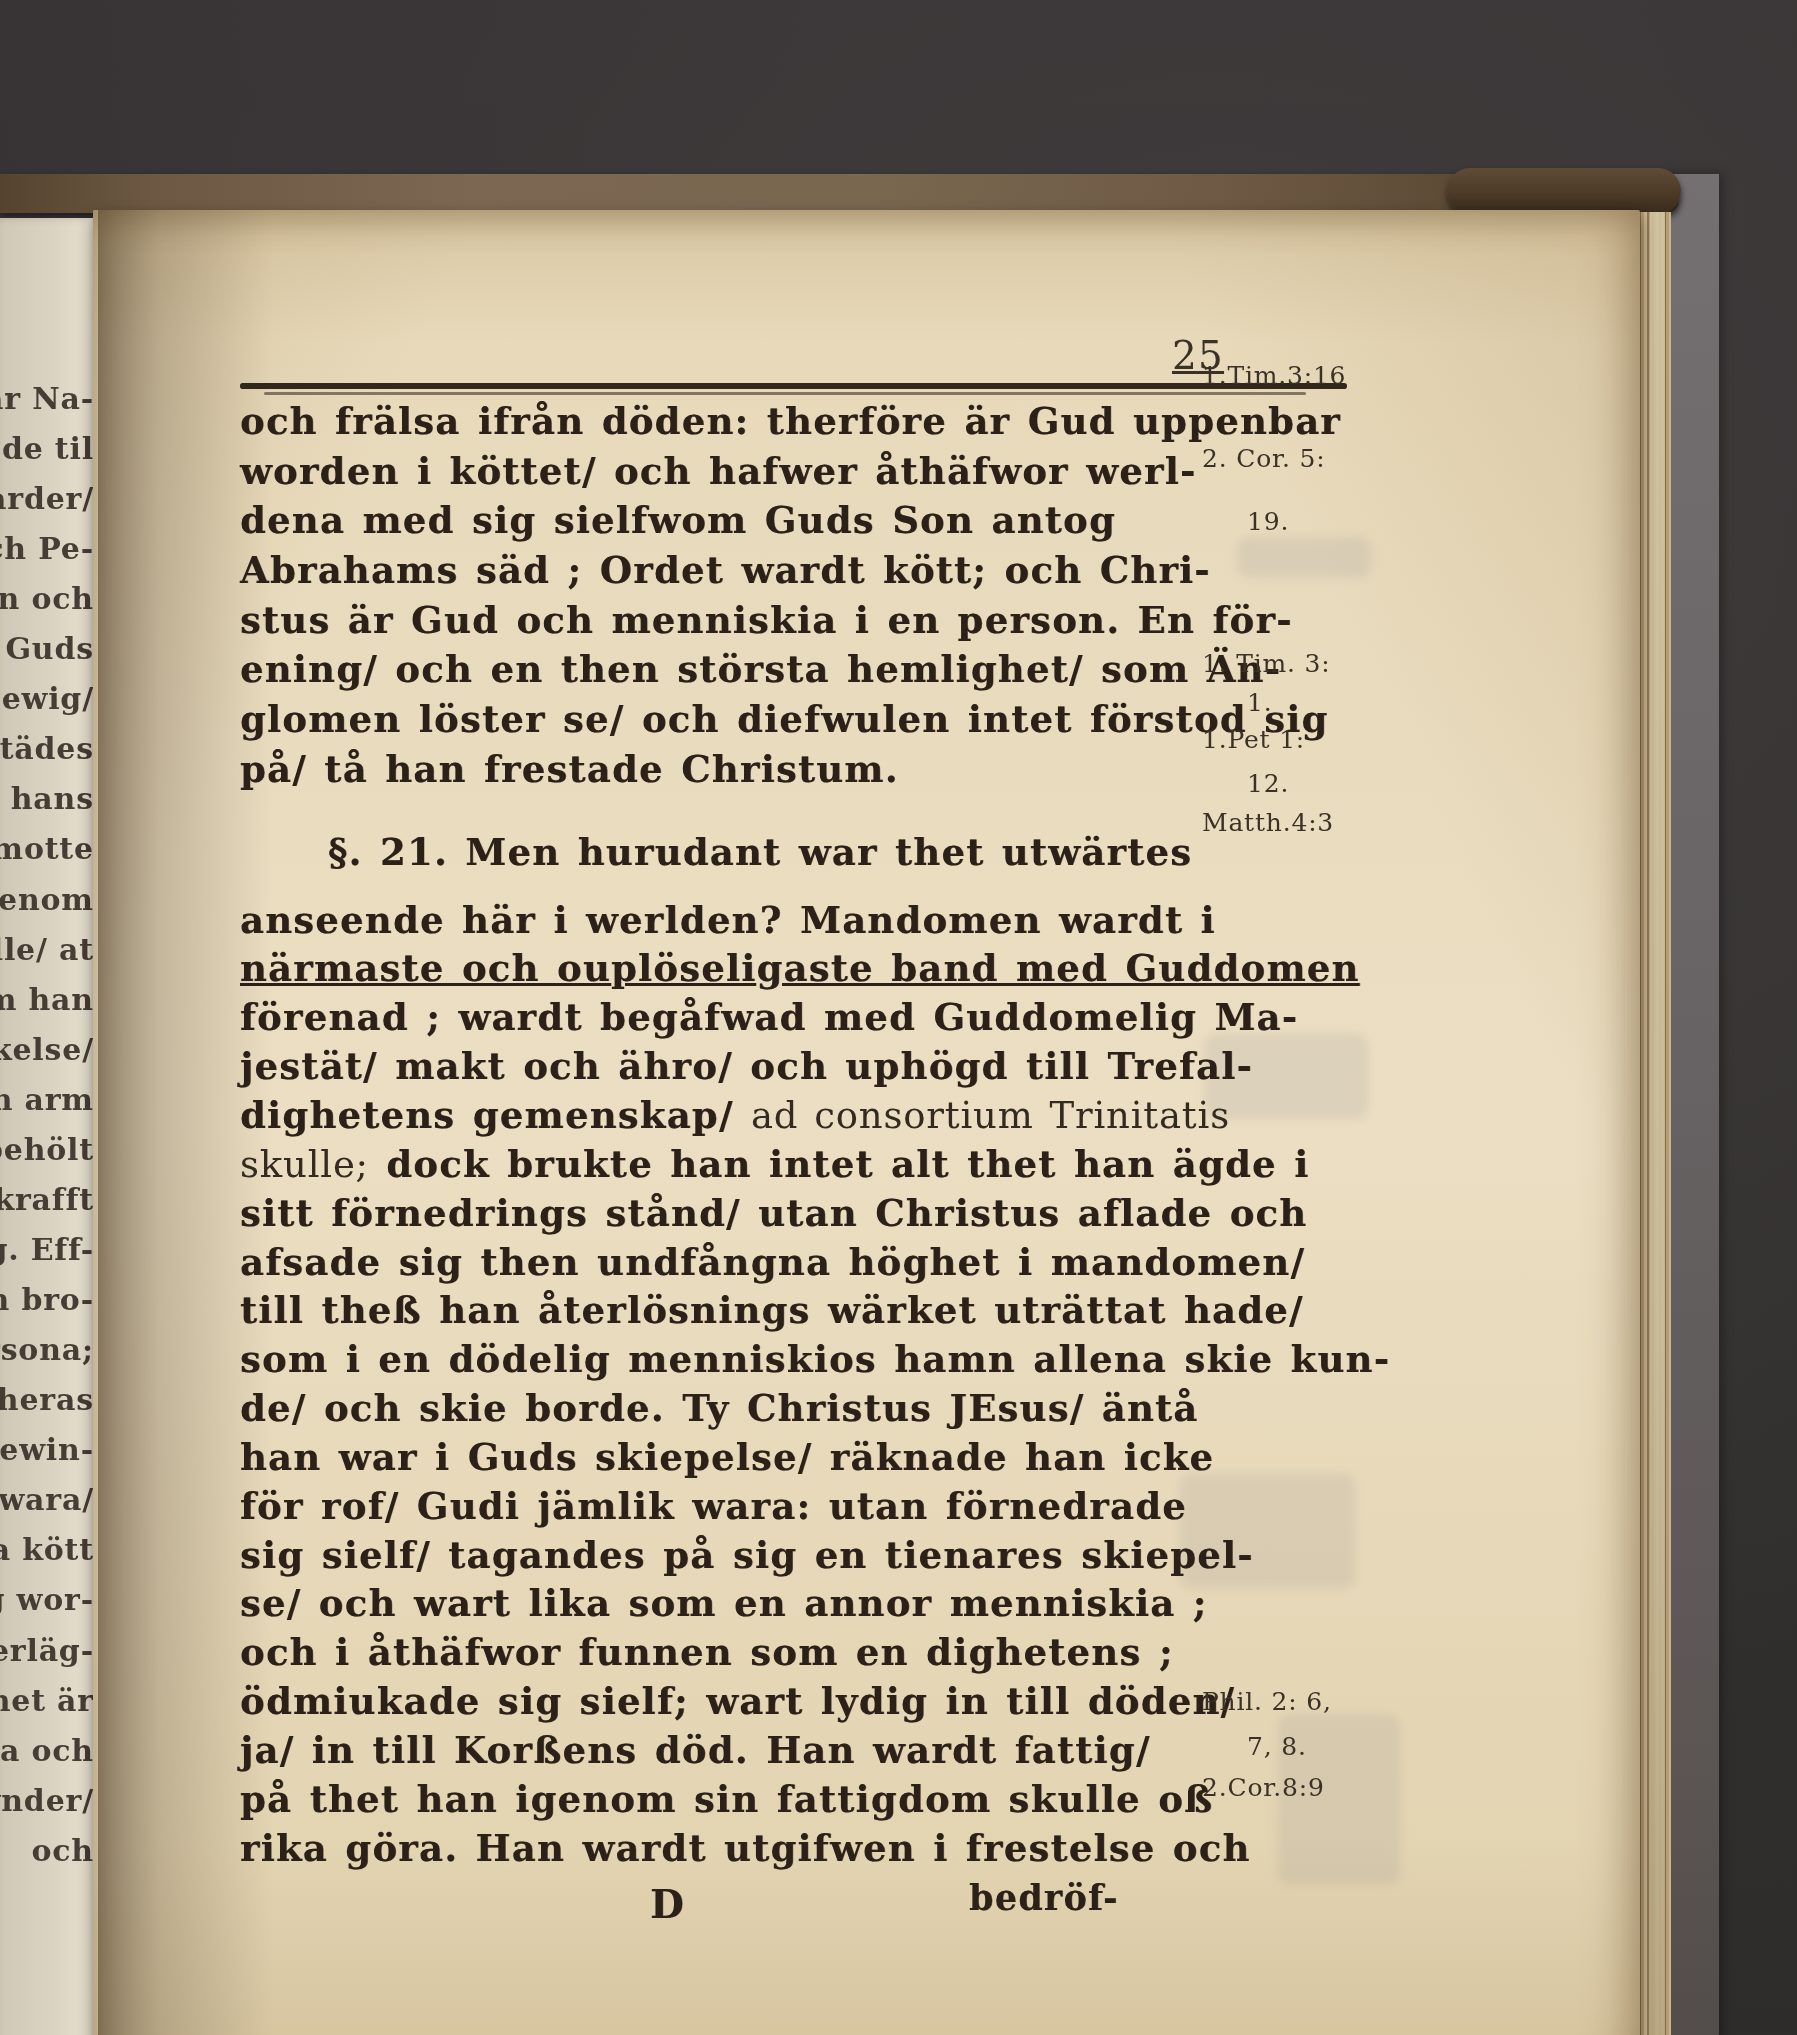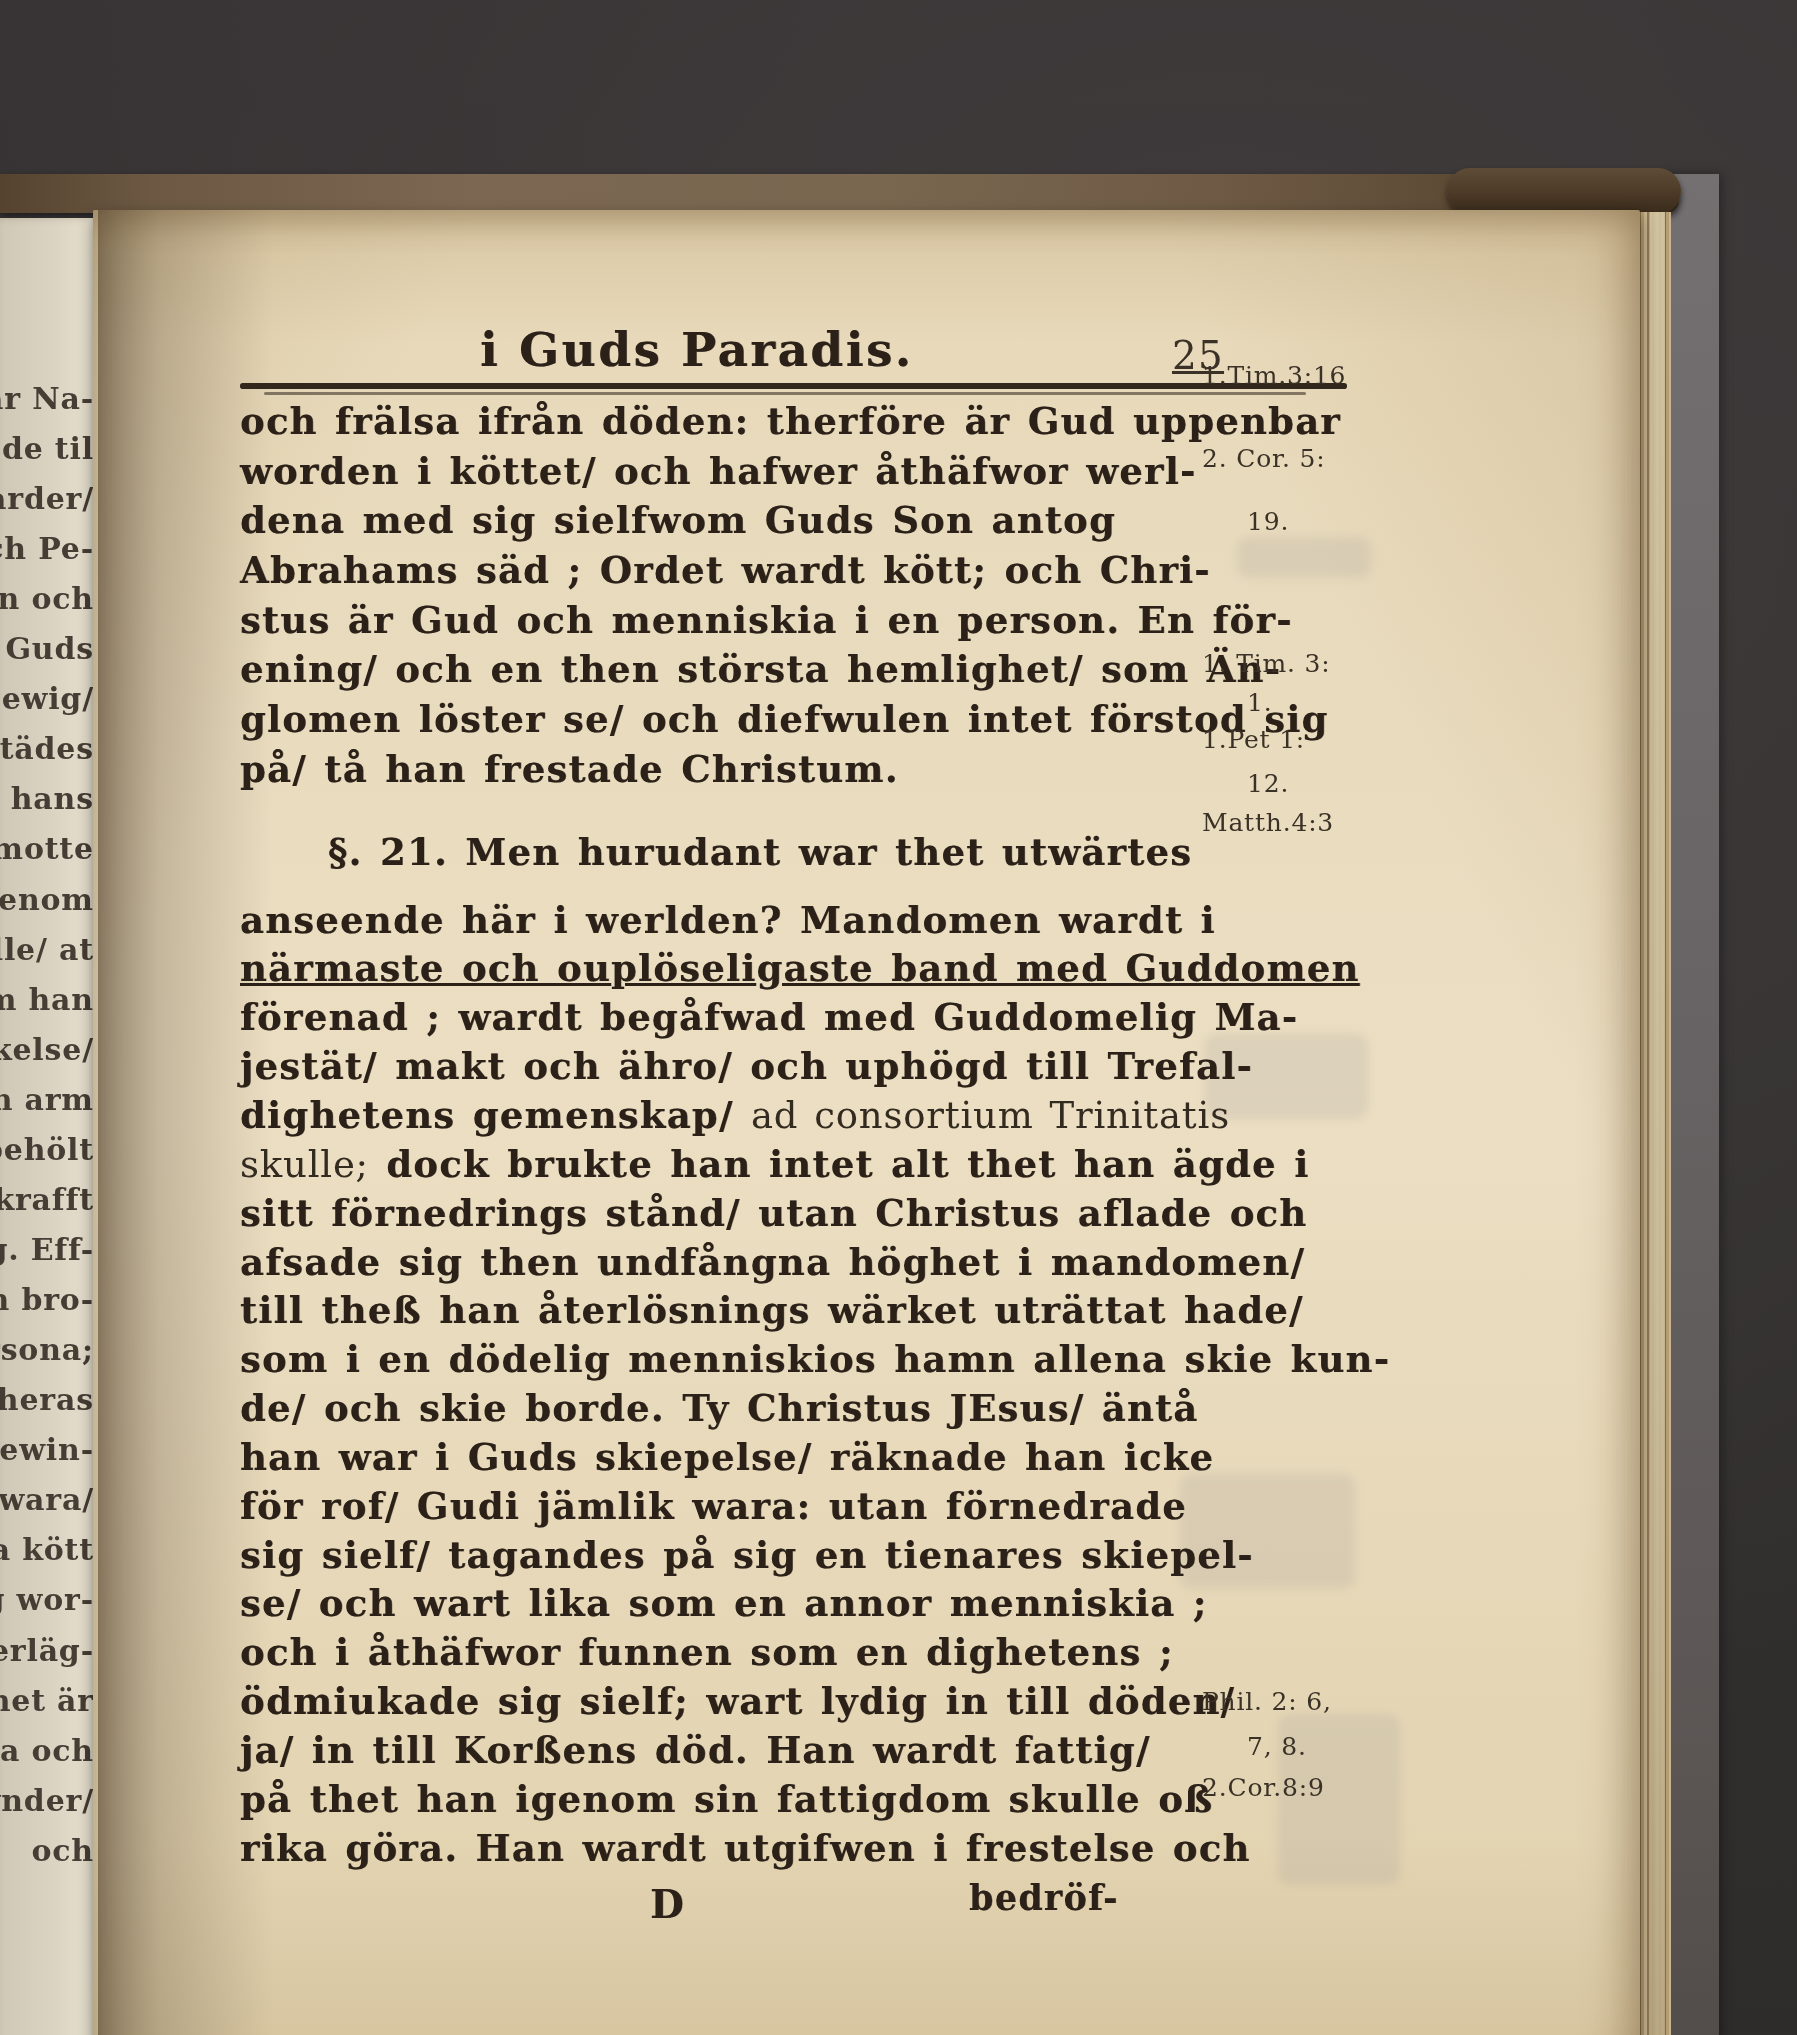--- a/index.html
+++ b/index.html
@@ -242,21 +242,20 @@
 
 <div class="main-page"></div>
 <div class="gutter-shadow"></div>
 <div class="smudge s1"></div>
 <div class="smudge s2"></div>
 <div class="smudge s3"></div>
 <div class="smudge s4"></div>
 
 <div class="content">
 
-  <div class="page-header">i Guds Paradis.</div>
   <div class="page-number">25</div>
   <div class="rule"></div>
   <div class="rule2"></div>
 
   <div>
 
   <div class="body-line" style="top: 399px;">
       <span>och frälsa ifrån döden: therföre är Gud uppenbar</span><span class="rm"></span><span></span>
     </div>
       <div class="body-line" style="top: 449px;">

